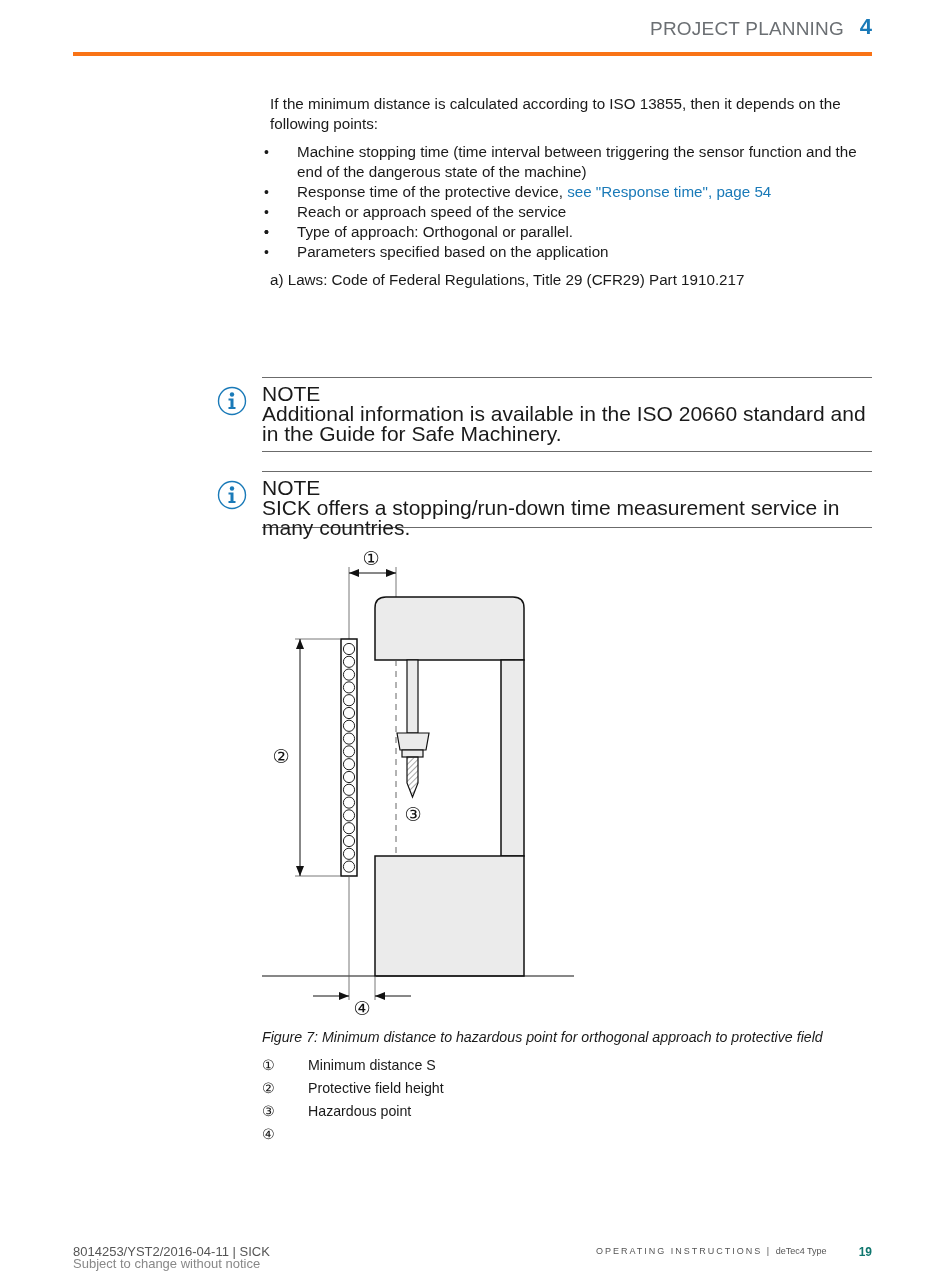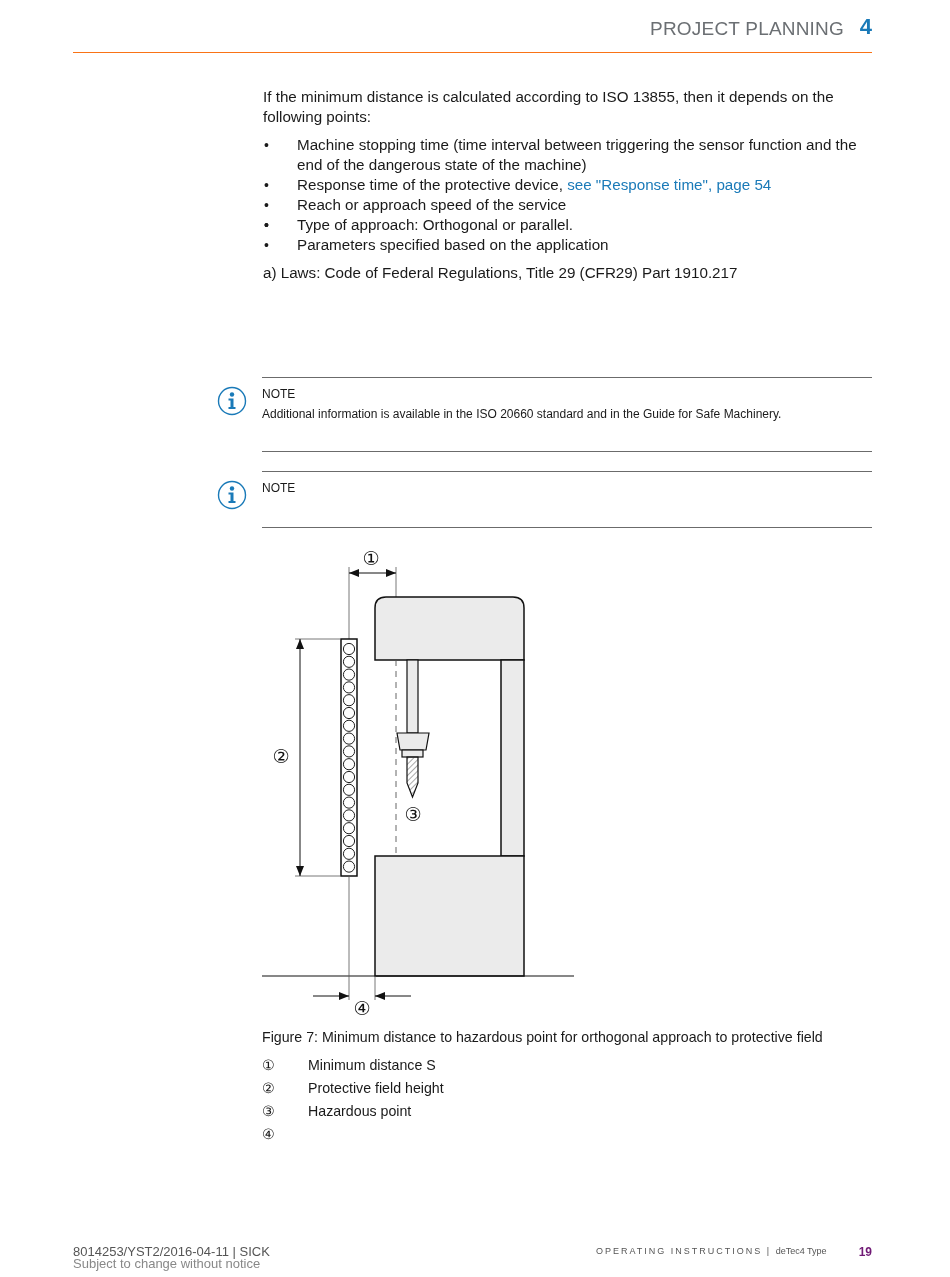--- a/index.html
+++ b/index.html
@@ -2,78 +2,78 @@
 <html><head>
   <meta charset="utf-8">
   <style>
     html, body { margin: 0; padding: 0; background: #ffffff; }
     body {
       width: 950px; height: 1277px; position: relative; overflow: hidden;
       font-family: "Liberation Sans", sans-serif; color: #1a1a1a;
     }
     .header {
       position: absolute; left: 73px; top: 0; width: 799px; height: 52px;
-      border-bottom: 1px solid #f97316;
+      border-bottom: 4px solid #f97316;
     }
     .header-title {
       position: absolute; right: 28px; top: 18px;
       font-size: 19px; color: #6b6f73; letter-spacing: 0.2px;
     }
     .header-chapter {
       position: absolute; right: 0; top: 14px;
       font-size: 22px; font-weight: bold; color: #1a7ab8;
     }
     .content {
       position: absolute; left: 262px; top: 86px; width: 612px;
       font-size: 15.2px; line-height: 20px;
     }
-    .content p { margin: 1px; }
+    .content p { margin: 8px; }
     .intro { margin-bottom: 8px !important; }
     ul.bullets { list-style: none; margin: 0 0 8px 0; padding: 0; }
     ul.bullets li { position: relative; padding-left: 35px; }
     ul.bullets li .bullet {
       position: absolute; left: 2px; top: 0; font-size: 14px;
     }
     .link { color: #1a7ab8; }
     .para { margin-bottom: 9px !important; }
     .note {
       position: absolute; left: 262px; width: 610px;
       border-top: 1px solid #6b6b6b; border-bottom: 1px solid #6b6b6b;
-      font-size: 12px; line-height: 20px;
+      font-size: 21px; line-height: 20px;
     }
     .note-icon {
       position: absolute; left: -45px; top: 8px; width: 30px; height: 30px;
     }
     .note-title { font-weight: normal; }
     .figure {
       position: absolute; left: 258px; top: 540px; width: 330px; height: 480px;
     }
     .caption {
       position: absolute; left: 262px; top: 1029px; width: 612px;
-      font-size: 14.2px; 
+      font-size: 14.2px; font-style: italic;
     }
     .legend {
       position: absolute; left: 262px; top: 1056px; width: 612px;
       font-size: 14.2px; line-height: 18px;
     }
     .legend-row { position: relative; padding-left: 46px; margin-bottom: 5px; }
     .legend-num { position: absolute; left: 0; top: 0; }
     .footer-left {
       position: absolute; left: 73px; top: 1246px;
       font-size: 13px; color: #555; line-height: 12px;
     }
     .footer-left .sub { color: #888; }
     .footer-center {
       position: absolute; left: 596px; top: 1246px;
       font-size: 9px; color: #555; letter-spacing: 2px;
     }
     .footer-center .product { letter-spacing: 0; }
     .footer-page {
       position: absolute; right: 78px; top: 1245px;
-      font-size: 12px; font-weight: bold; color: #701a75;
+      font-size: 12px; font-weight: bold; color: #0f766e;
     }
   </style>
 </head>
 <body>
 
 <div class="header">
   <span class="header-title">PROJECT PLANNING</span>
   <span class="header-chapter">4</span>
 </div>
 
@@ -100,20 +100,21 @@
   <div>Additional information is available in the ISO 20660 standard and in the Guide for Safe Machinery.</div>
 </div>
 
 <div class="note" style="top:471px; height:57px; padding-top:6px; box-sizing:border-box;">
   <svg class="note-icon" viewBox="0 0 30 30">
     <circle cx="15" cy="15" r="13.5" fill="none" stroke="#1a7ab8" stroke-width="1.4"></circle>
     <circle cx="15" cy="8.5" r="2.2" fill="#1a7ab8"></circle>
     <path d="M11.5 12.5 H16.5 V21 H18.5 V23 H11.5 V21 H13.5 V14.5 H11.5 Z" fill="#1a7ab8"></path>
   </svg>
   <div class="note-title">NOTE</div>
+  <div>SICK offers a stopping/run-down time measurement service in many countries.</div>
 </div>
 
 <svg class="figure" viewBox="258 540 330 480">
   <defs>
     <marker id="arr" markerWidth="10" markerHeight="8" refX="10" refY="4" orient="auto" markerUnits="userSpaceOnUse">
       <path d="M0,0 L10,4 L0,8 Z" fill="#111"></path>
     </marker>
     <pattern id="hatch" width="4" height="4" patternUnits="userSpaceOnUse" patternTransform="rotate(45)">
       <line x1="0" y1="0" x2="0" y2="4" stroke="#555" stroke-width="1"></line>
     </pattern>

